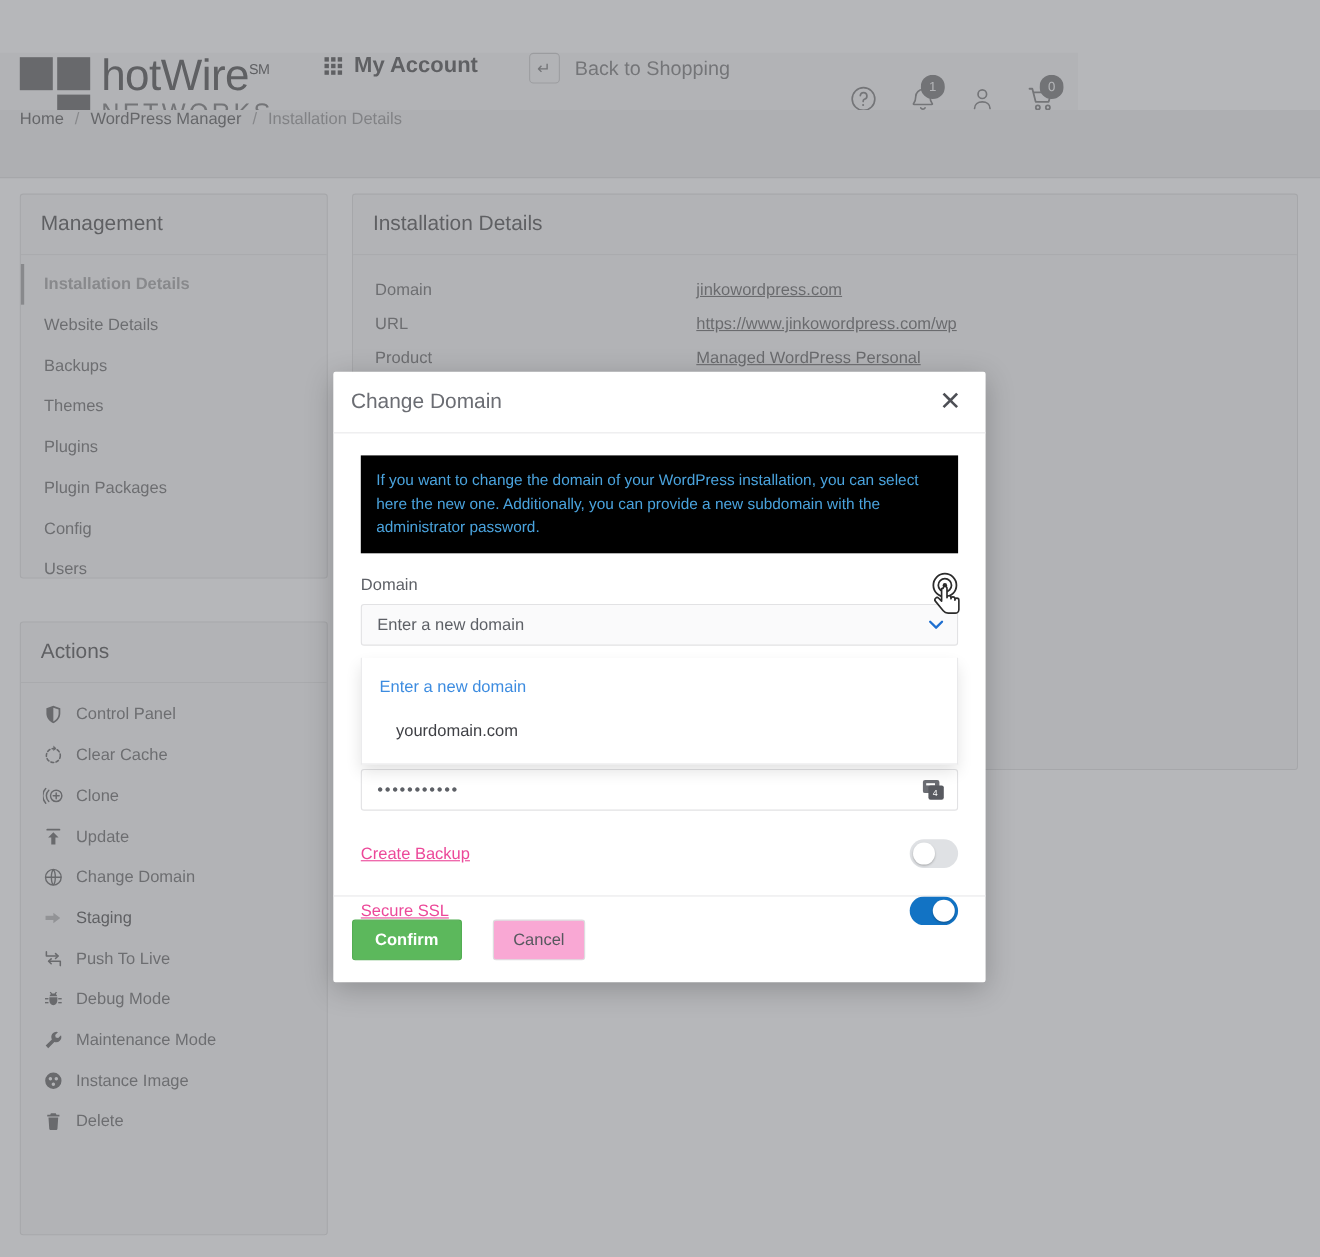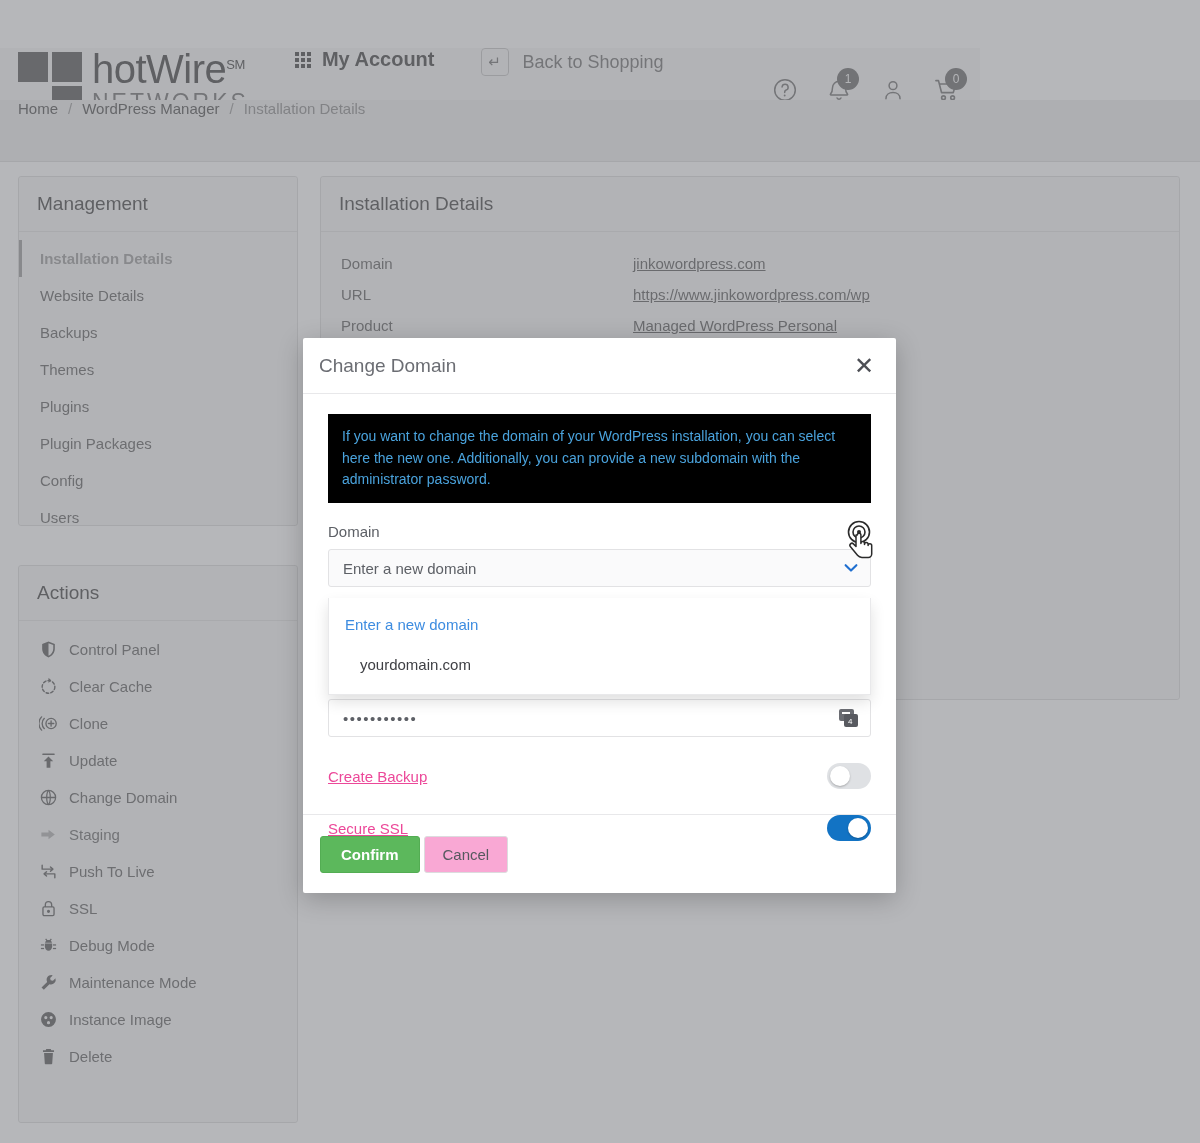--- a/index.html
+++ b/index.html
@@ -87,21 +87,21 @@
     cursor: pointer;
   }
   .side-item.active { color: #5cb85c; font-weight: bold; border-left-color: #5cb85c; }
 
   #actions-card { left: 18px; top: 565px; width: 280px; height: 558px; }
   .act-list { padding: 10px 0 14px; }
   .act-item {
     height: 37px; display: flex; align-items: center; padding-left: 20px;
     font-size: 15px; color: #5d6066; cursor: pointer;
   }
-  .act-item.disabled { color: #4d7c0f; cursor: default; }
+  .act-item.disabled { color: #0c4a6e; cursor: default; }
   .act-ico { width: 30px; display: flex; align-items: center; color: #56585e; }
   .act-item.disabled .act-ico { color: #b4b6ba; }
 
   #detail-card { left: 320px; top: 176px; width: 860px; height: 524px; }
   .det-rows { padding: 16px 0 0 0; }
   .det-row { display: flex; height: 31px; align-items: center; font-size: 15px; }
   .det-key { width: 312px; padding-left: 20px; color: #5d6066; }
   .det-val { color: #4a5a86; }
 
   
@@ -153,21 +153,21 @@
   .toggle-row { display: flex; align-items: center; justify-content: space-between; margin-top: 26px; }
   .toggle-row .t-lab { font-size: 15px; color: #ec4899; text-decoration: underline; }
   .sw { width: 44px; height: 26px; border-radius: 13px; position: relative; cursor: pointer; }
   .sw.off { background: #dfe1e4; }
   .sw.on { background: #1273c4; }
   .sw .knob { position: absolute; top: 3px; width: 20px; height: 20px; border-radius: 50%; background: #fff; box-shadow: 0 1px 2px rgba(0,0,0,0.25); }
   .sw.off .knob { left: 3px; }
   .sw.on .knob { left: 21px; }
   .m-foot {
     position: absolute; left: 0; bottom: 0; width: 100%; height: 79px;
-    border-top: 1px solid #e8e8ea; display: flex; align-items: center; padding-left: 17px; gap: 4px;
+    border-top: 1px solid #e8e8ea; display: flex; align-items: center; padding-left: 17px; gap: 28px;
   }
   .btn { height: 37px; border-radius: 3px; font-size: 15px; display: flex; align-items: center; justify-content: center; cursor: pointer; }
   .btn-confirm { background: #5cb85c; color: #fff; font-weight: bold; padding: 0 20px; border: 1px solid #53ad53; }
   .btn-cancel { background: #f9a8d4; color: #56585e; padding: 0 18px; border: 1px solid #dcdcde; }
 
   
   #cursor { position: absolute; left: 842px; top: 518px; z-index: 200; }
 
   
   svg { display: block; }
@@ -352,30 +352,20 @@
             <svg width="19" height="19" viewBox="0 0 24 24" fill="none" stroke="currentColor" stroke-width="1.8" stroke-linecap="round" stroke-linejoin="round">
                 <path d="M4 4v5h13"></path>
                 <path d="M14.5 6.2L17.5 9l-3 2.8"></path>
                 <path d="M20 20v-5H7"></path>
                 <path d="M9.5 12.2L6.5 15l3 2.8"></path>
               </svg>
           </span>
           <span>Push To Live</span>
         </div>
 
-        <div class="act-item">
-          <span class="act-ico">
-            <svg width="19" height="19" viewBox="0 0 24 24" fill="none" stroke="currentColor" stroke-width="1.7">
-                <rect x="5" y="10" width="14" height="11" rx="1.6"></rect>
-                <path d="M8 10V7.4a4 4 0 0 1 8 0V10"></path>
-                <circle cx="12" cy="15.6" r="1.1" fill="currentColor"></circle>
-              </svg>
-          </span>
-          <span>SSL</span>
-        </div>
 
         <div class="act-item">
           <span class="act-ico">
             <svg width="19" height="19" viewBox="0 0 24 24" fill="currentColor">
                 <path d="M9 3.2l1.6 2h2.8l1.6-2 1.2.9-1.4 1.8c.8.6 1.4 1.5 1.6 2.5H7.6c.2-1 .8-1.9 1.6-2.5L7.8 4.1l1.2-.9z"></path>
                 <path d="M7.4 9.5h9.2v3.3c0 3.3-2 5.9-4.6 5.9s-4.6-2.6-4.6-5.9V9.5z"></path>
                 <rect x="2.4" y="10.5" width="4" height="1.6"></rect>
                 <rect x="17.6" y="10.5" width="4" height="1.6"></rect>
                 <rect x="2.4" y="15" width="4" height="1.6"></rect>
                 <rect x="17.6" y="15" width="4" height="1.6"></rect>

